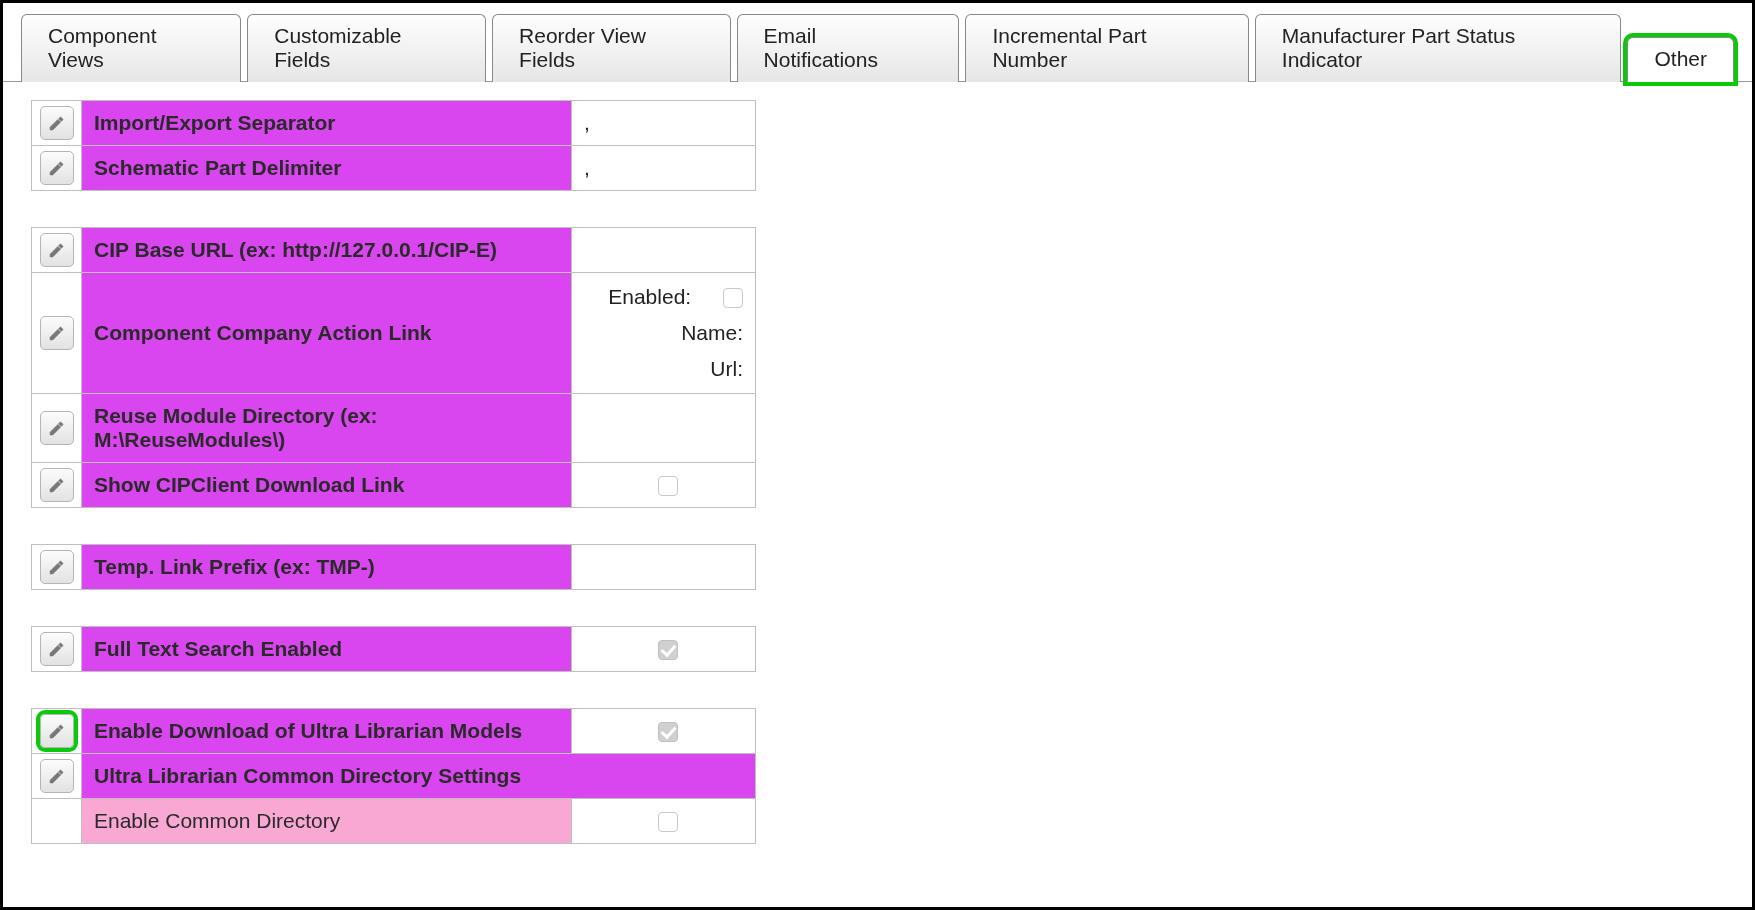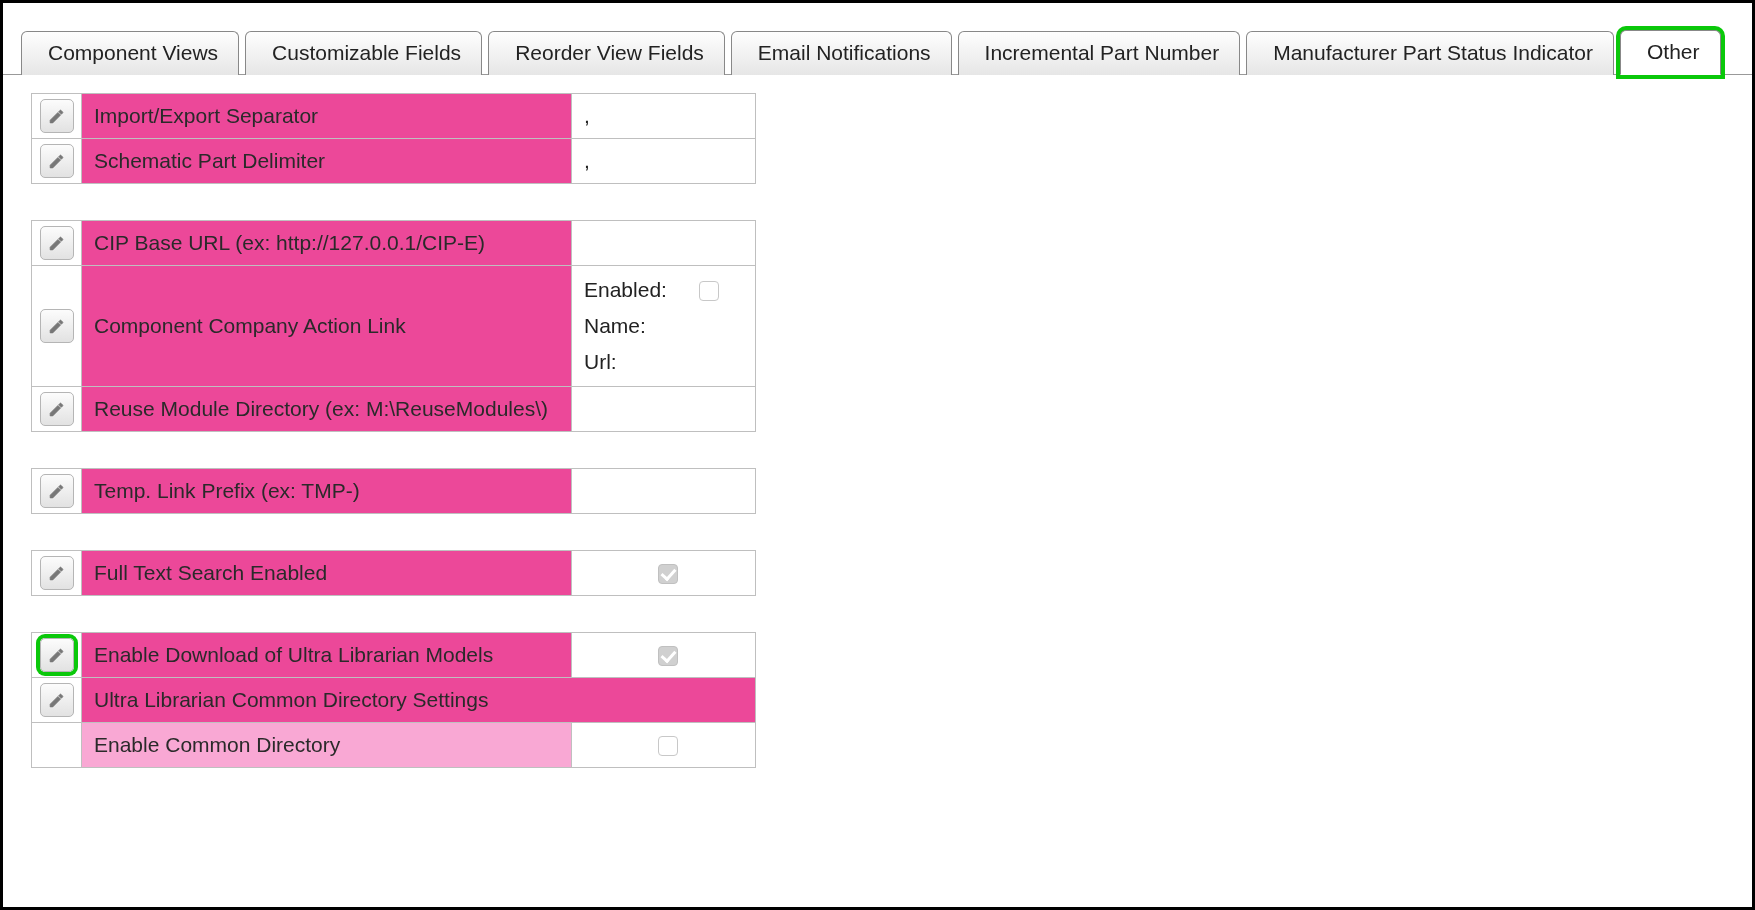--- a/index.html
+++ b/index.html
@@ -20,21 +20,21 @@
     display: flex;
     gap: 6px;
     padding: 10px 18px 0 18px;
     border-bottom: 1px solid #999;
     align-items: flex-end;
   }
   .tab {
     border: 1px solid #888;
     border-bottom: none;
     border-radius: 6px 6px 0 0;
-    padding: 9px 20px 10px 26px;
+    padding: 9px 26px 10px 26px;
     font-size: 21px;
     color: #222;
     background: linear-gradient(to bottom, #fefefe, #e6e6e6);
     cursor: pointer;
     position: relative;
     top: 1px;
   }
   .tab.active {
     background: #fff;
     border-bottom: 1px solid #fff;
@@ -61,23 +61,23 @@
   }
   td.edit-cell {
     width: 50px;
     text-align: center;
     padding: 4px;
     background: #fff;
   }
   td.label-cell {
     width: 490px;
     padding: 10px 12px;
-    font-weight: 400;
+    font-weight: 700;
     color: #2a2a2a;
-    background: #ec4899;
+    background: #d946ef;
   }
   td.value-cell {
     padding: 6px 12px;
     font-weight: 400;
     color: #222;
     background: #fff;
   }
   .edit-btn {
     display: inline-flex;
     align-items: center;
@@ -117,21 +117,21 @@
     position: absolute;
     left: 5px;
     top: 1px;
     width: 6px;
     height: 11px;
     border: solid #fff;
     border-width: 0 3px 3px 0;
     transform: rotate(42deg);
   }
   .value-center { text-align: center; }
-  .kv-line { font-size: 21px; padding: 6px 0; }
+  .kv-line { font-size: 21px; padding: 6px 0; text-align: right; }
   .kv-line .chk { margin-left: 26px; }
 </style>
 </head>
 <body>
 
 <div class="app-frame">
 
   <div class="tabs-bar">
     <div class="tab">Component Views</div>
     <div class="tab">Customizable Fields</div>
@@ -202,20 +202,31 @@
       </tr>
       <tr>
         <td class="edit-cell"><span class="edit-btn">
                 <svg class="pencil-icon" viewBox="0 0 24 24">
                   <path d="M3 17.25V21h3.75L17.81 9.94l-3.75-3.75L3 17.25zM20.71 7.04a1 1 0 0 0 0-1.41l-2.34-2.34a1 1 0 0 0-1.41 0l-1.83 1.83 3.75 3.75 1.83-1.83z"></path>
                 </svg>
               </span></td>
         <td class="label-cell">Reuse Module Directory (ex: M:\ReuseModules\)</td>
         <td class="value-cell"></td>
       </tr>
+      <tr>
+        <td class="edit-cell"><span class="edit-btn">
+                <svg class="pencil-icon" viewBox="0 0 24 24">
+                  <path d="M3 17.25V21h3.75L17.81 9.94l-3.75-3.75L3 17.25zM20.71 7.04a1 1 0 0 0 0-1.41l-2.34-2.34a1 1 0 0 0-1.41 0l-1.83 1.83 3.75 3.75 1.83-1.83z"></path>
+                </svg>
+              </span></td>
+        <td class="label-cell">Show CIPClient Download Link</td>
+        <td class="value-cell value-center">
+          <span class="chk"></span>
+        </td>
+      </tr>
     </tbody>
       </table>
 
     <table class="settings-group">
       <tbody>
           <tr>
         <td class="edit-cell"><span class="edit-btn">
                 <svg class="pencil-icon" viewBox="0 0 24 24">
                   <path d="M3 17.25V21h3.75L17.81 9.94l-3.75-3.75L3 17.25zM20.71 7.04a1 1 0 0 0 0-1.41l-2.34-2.34a1 1 0 0 0-1.41 0l-1.83 1.83 3.75 3.75 1.83-1.83z"></path>
                 </svg>

